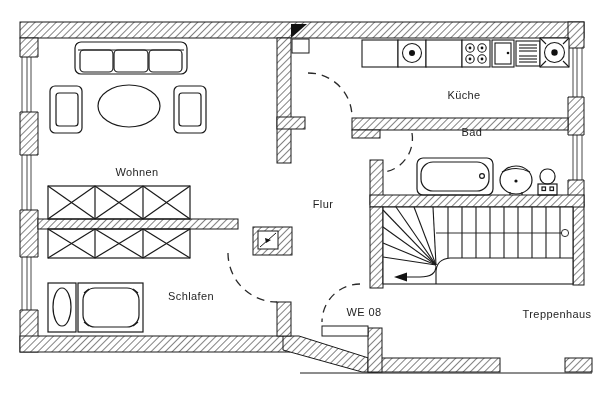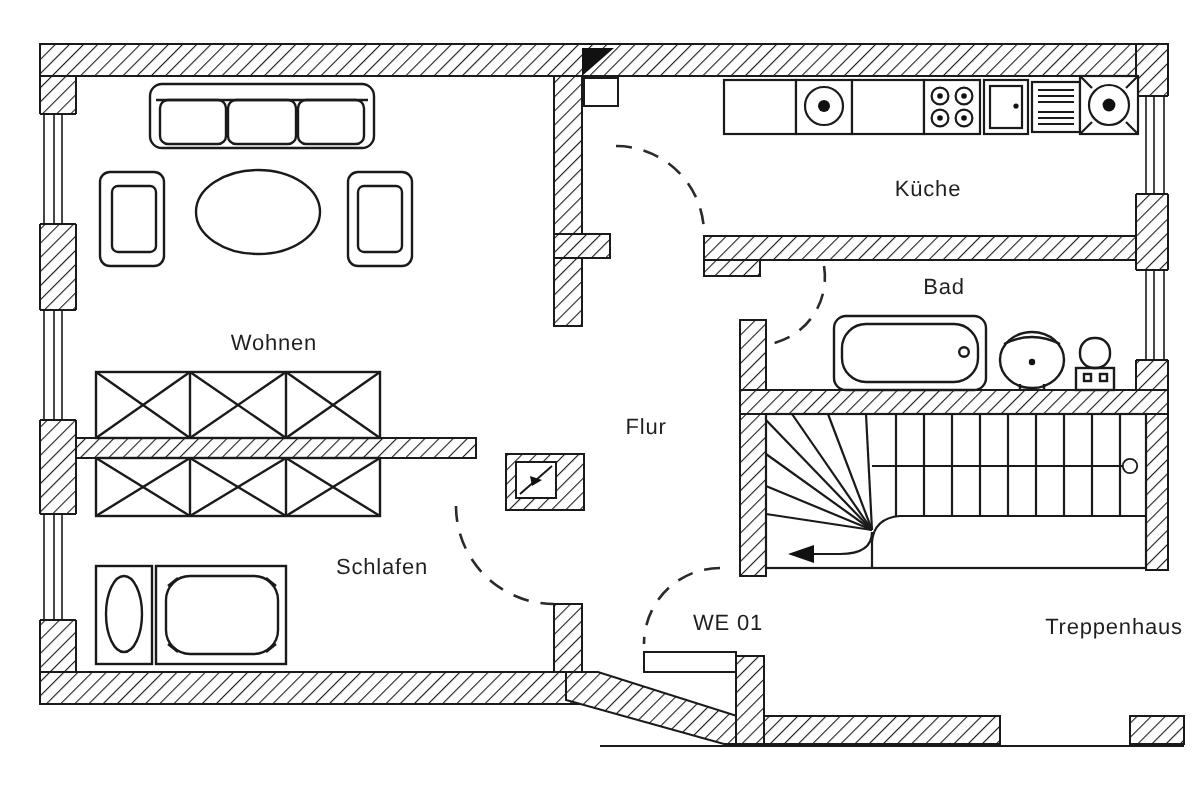--- a/index.html
+++ b/index.html
@@ -260,19 +260,19 @@
 
     <g fill="none" stroke="#2a2a2a" stroke-width="1.3" stroke-dasharray="8 6">
       <path d="M308,73 A44,44 0 0 1 352,117"></path>
       <path d="M228,253 A49,49 0 0 0 277,302"></path>
       <path d="M412,133 A34,34 0 0 1 385,172"></path>
       <path d="M360,284 A38,38 0 0 0 322,322"></path>
     </g>
   </svg>
 
   <span class="room-label" style="left:137px;top:172px">Wohnen</span>
-  <span class="room-label" style="left:191px;top:284px">Schlafen</span>
-  <span class="room-label" style="left:323px;top:214px">Flur</span>
+  <span class="room-label" style="left:191px;top:296px">Schlafen</span>
+  <span class="room-label" style="left:323px;top:204px">Flur</span>
   <span class="room-label" style="left:464px;top:95px">Küche</span>
-  <span class="room-label" style="left:472px;top:144px">Bad</span>
-  <span class="room-label" style="left:364px;top:312px">WE 01</span>
+  <span class="room-label" style="left:472px;top:132px">Bad</span>
+  <span class="room-label" style="left:364px;top:312px">WE 08</span>
   <span class="room-label" style="left:557px;top:314px">Treppenhaus</span>
 </div>
 
 </body></html>

